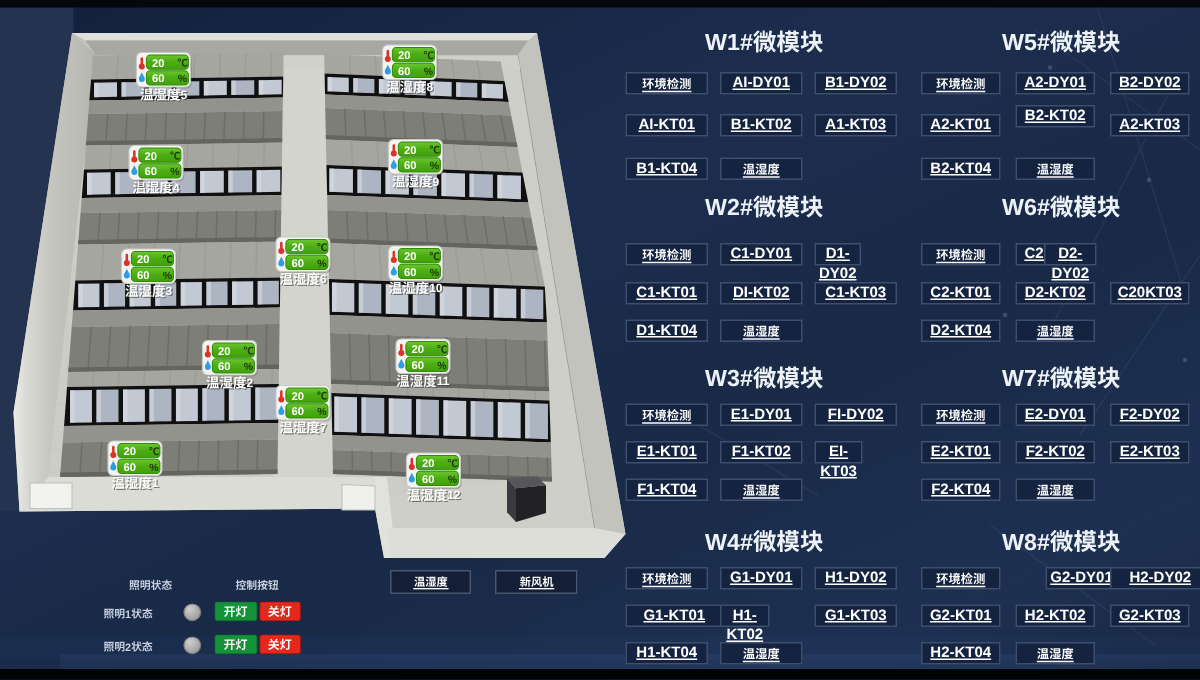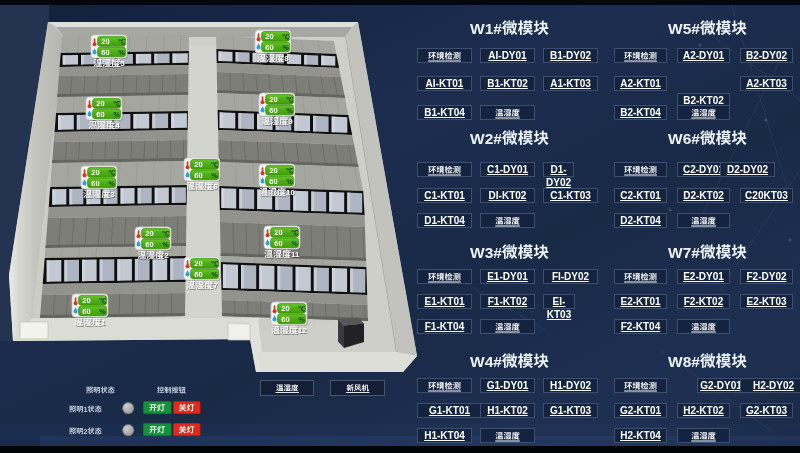--- a/index.html
+++ b/index.html
@@ -726,21 +726,21 @@
     <div class="bt" style="left:614px;top:48px;width:53px;text-decoration:none"><svg width="51" height="13" viewBox="0 0 51 13">
         <path d="M24 128 51 15C141 44 254 81 358 116L339 223L250 195V394H329V504H250V682H351V790H33V682H139V504H47V394H139V160ZM388 795V681H618C556 519 459 368 346 273C373 251 419 203 439 178C490 227 539 287 585 355V-88H705V433C767 354 835 259 866 196L966 270C926 341 836 453 767 533L705 490V570C722 606 737 643 751 681H957V795Z" transform="translate(9.1,9.8) scale(0.0082,-0.0082)" fill="#ffffff"></path>
         <path d="M516 287H773V245H516ZM516 399H773V358H516ZM738 691C731 667 719 634 708 606H595C589 630 577 666 564 692L467 672C475 652 483 627 489 606H366V507H937V606H813L846 672ZM578 836 594 789H396V692H912V789H717C709 811 700 837 690 858ZM407 474V170H489C476 81 439 30 285 -1C308 -21 336 -65 346 -93C535 -46 585 37 602 170H674V48C674 -13 683 -35 702 -52C720 -68 753 -76 779 -76C795 -76 826 -76 844 -76C862 -76 890 -73 906 -67C925 -59 939 -47 948 -29C956 -12 960 27 963 66C934 75 891 96 871 114C870 79 869 51 867 39C864 27 860 21 855 19C850 17 843 17 835 17C826 17 813 17 806 17C799 17 793 18 789 21C786 25 785 32 785 45V170H888V474ZM22 151 61 28C152 64 266 109 370 153L346 262L254 229V497H340V611H254V836H138V611H40V497H138V188C95 173 55 161 22 151Z" transform="translate(17.3,9.8) scale(0.0082,-0.0082)" fill="#ffffff"></path>
         <path d="M392 347C416 271 439 172 446 107L544 134C534 198 510 295 485 371ZM583 377C599 302 616 203 621 139L718 154C712 219 694 314 675 389ZM609 861C548 748 448 641 344 567V669H265V850H156V669H38V558H147C124 446 78 314 27 240C44 208 70 154 81 118C109 162 134 224 156 294V-89H265V377C283 339 300 302 310 276L379 356C363 383 291 490 265 524V558H332L296 535C317 511 352 460 365 436C399 460 433 487 466 517V443H821V524C856 497 891 473 925 452C936 484 961 538 981 568C880 617 765 706 692 788L712 822ZM631 698C679 646 736 592 795 544H495C543 591 590 643 631 698ZM345 56V-49H941V56H789C836 144 888 264 928 367L824 390C794 288 740 149 691 56Z" transform="translate(25.5,9.8) scale(0.0082,-0.0082)" fill="#ffffff"></path>
         <path d="M305 797V139H395V711H568V145H662V797ZM846 833V31C846 16 841 11 826 11C811 11 764 10 715 12C727 -16 741 -60 745 -86C817 -86 867 -83 898 -67C930 -51 940 -23 940 31V833ZM709 758V141H800V758ZM66 754C121 723 196 677 231 646L304 743C266 773 190 815 137 841ZM28 486C82 457 156 412 192 383L264 479C224 507 148 548 96 573ZM45 -18 153 -79C194 19 237 135 271 243L174 305C135 188 83 61 45 -18ZM436 656V273C436 161 420 54 263 -17C278 -32 306 -70 314 -90C405 -49 457 9 487 74C531 25 583 -41 607 -82L683 -34C657 9 601 74 555 121L491 83C517 144 523 210 523 272V656Z" transform="translate(33.7,9.8) scale(0.0082,-0.0082)" fill="#ffffff"></path>
         <rect x="9.1" y="11.5" width="32.8" height="1" fill="#fff"></rect>
       </svg></div>
     <div class="bt" style="left:677px;top:48px;width:53px">A2-DY01</div>
     <div class="bt" style="left:740px;top:48px;width:53px">B2-DY02</div>
     <div class="bt" style="left:614px;top:75.5px;width:53px">A2-KT01</div>
-    <div class="bt" style="left:677px;top:93px;width:53px">B2-KT02</div>
+    <div class="bt" style="left:677px;top:70px;width:53px">B2-KT02</div>
     <div class="bt" style="left:740px;top:75.5px;width:53px">A2-KT03</div>
     <div class="bt" style="left:614px;top:104.5px;width:53px">B2-KT04</div>
     <div class="bt" style="left:677px;top:104.5px;width:53px;text-decoration:none"><svg width="51" height="13" viewBox="0 0 51 13">
         <path d="M492 563H762V504H492ZM492 712H762V654H492ZM379 809V407H880V809ZM90 752C153 722 235 675 274 641L343 737C301 770 216 812 155 838ZM28 480C92 451 175 404 215 371L280 468C237 500 152 542 89 566ZM47 3 150 -69C203 28 260 142 306 247L216 319C164 204 95 79 47 3ZM271 43V-60H972V43H914V347H347V43ZM454 43V246H510V43ZM599 43V246H655V43ZM744 43V246H801V43Z" transform="translate(13.2,9.8) scale(0.0082,-0.0082)" fill="#ffffff"></path>
         <path d="M476 560H786V499H476ZM476 712H786V651H476ZM363 810V401H904V810ZM310 302C346 230 378 132 386 69L490 107C478 169 445 264 406 335ZM87 750C149 723 226 677 262 643L332 740C293 774 214 815 153 838ZM28 497C92 467 171 417 208 381L278 477C238 513 156 558 94 583ZM49 3 155 -66C202 31 250 145 290 250L196 319C151 204 91 80 49 3ZM661 377V43H601V377H491V43H270V-60H969V43H773V102L857 74C890 132 931 225 966 307L851 339C834 270 802 178 773 115V377Z" transform="translate(21.4,9.8) scale(0.0082,-0.0082)" fill="#ffffff"></path>
         <path d="M386 629V563H251V468H386V311H800V468H945V563H800V629H683V563H499V629ZM683 468V402H499V468ZM714 178C678 145 633 118 582 96C529 119 485 146 450 178ZM258 271V178H367L325 162C360 120 400 83 447 52C373 35 293 23 209 17C227 -9 249 -54 258 -83C372 -70 481 -49 576 -15C670 -53 779 -77 902 -89C917 -58 947 -10 972 15C880 21 795 33 718 52C793 98 854 159 896 238L821 276L800 271ZM463 830C472 810 480 786 487 763H111V496C111 343 105 118 24 -36C55 -45 110 -70 134 -88C218 76 230 328 230 496V652H955V763H623C613 794 599 829 585 857Z" transform="translate(29.6,9.8) scale(0.0082,-0.0082)" fill="#ffffff"></path>
         <rect x="13.2" y="11.5" width="24.6" height="1" fill="#fff"></rect>
       </svg></div>
     <svg class="sv" style="left:469.5px;top:129px" width="87" height="19" viewBox="0 0 87 19">
       <text x="0.0" y="14.6" font-family="Liberation Sans" font-weight="bold" font-size="15.5px" fill="#eef3fa">W2#</text>
@@ -774,21 +774,21 @@
       <path d="M776 400H662C663 428 664 456 664 484V579H776ZM549 839V691H401V579H549V484C549 456 548 428 546 400H376V286H528C498 174 429 72 269 -1C295 -21 335 -65 351 -92C520 -11 599 103 635 228C686 84 764 -27 886 -92C905 -59 943 -9 970 15C852 65 773 163 727 286H951V400H888V691H664V839ZM26 189 74 69C164 110 276 163 380 215L353 321L263 283V504H361V618H263V836H151V618H44V504H151V237C104 218 61 201 26 189Z" transform="translate(63.3,14.6) scale(0.0157,-0.0157)" fill="#eef3fa"></path>
     </svg>
     <div class="bt" style="left:614px;top:162px;width:53px;text-decoration:none"><svg width="51" height="13" viewBox="0 0 51 13">
         <path d="M24 128 51 15C141 44 254 81 358 116L339 223L250 195V394H329V504H250V682H351V790H33V682H139V504H47V394H139V160ZM388 795V681H618C556 519 459 368 346 273C373 251 419 203 439 178C490 227 539 287 585 355V-88H705V433C767 354 835 259 866 196L966 270C926 341 836 453 767 533L705 490V570C722 606 737 643 751 681H957V795Z" transform="translate(9.1,9.8) scale(0.0082,-0.0082)" fill="#ffffff"></path>
         <path d="M516 287H773V245H516ZM516 399H773V358H516ZM738 691C731 667 719 634 708 606H595C589 630 577 666 564 692L467 672C475 652 483 627 489 606H366V507H937V606H813L846 672ZM578 836 594 789H396V692H912V789H717C709 811 700 837 690 858ZM407 474V170H489C476 81 439 30 285 -1C308 -21 336 -65 346 -93C535 -46 585 37 602 170H674V48C674 -13 683 -35 702 -52C720 -68 753 -76 779 -76C795 -76 826 -76 844 -76C862 -76 890 -73 906 -67C925 -59 939 -47 948 -29C956 -12 960 27 963 66C934 75 891 96 871 114C870 79 869 51 867 39C864 27 860 21 855 19C850 17 843 17 835 17C826 17 813 17 806 17C799 17 793 18 789 21C786 25 785 32 785 45V170H888V474ZM22 151 61 28C152 64 266 109 370 153L346 262L254 229V497H340V611H254V836H138V611H40V497H138V188C95 173 55 161 22 151Z" transform="translate(17.3,9.8) scale(0.0082,-0.0082)" fill="#ffffff"></path>
         <path d="M392 347C416 271 439 172 446 107L544 134C534 198 510 295 485 371ZM583 377C599 302 616 203 621 139L718 154C712 219 694 314 675 389ZM609 861C548 748 448 641 344 567V669H265V850H156V669H38V558H147C124 446 78 314 27 240C44 208 70 154 81 118C109 162 134 224 156 294V-89H265V377C283 339 300 302 310 276L379 356C363 383 291 490 265 524V558H332L296 535C317 511 352 460 365 436C399 460 433 487 466 517V443H821V524C856 497 891 473 925 452C936 484 961 538 981 568C880 617 765 706 692 788L712 822ZM631 698C679 646 736 592 795 544H495C543 591 590 643 631 698ZM345 56V-49H941V56H789C836 144 888 264 928 367L824 390C794 288 740 149 691 56Z" transform="translate(25.5,9.8) scale(0.0082,-0.0082)" fill="#ffffff"></path>
         <path d="M305 797V139H395V711H568V145H662V797ZM846 833V31C846 16 841 11 826 11C811 11 764 10 715 12C727 -16 741 -60 745 -86C817 -86 867 -83 898 -67C930 -51 940 -23 940 31V833ZM709 758V141H800V758ZM66 754C121 723 196 677 231 646L304 743C266 773 190 815 137 841ZM28 486C82 457 156 412 192 383L264 479C224 507 148 548 96 573ZM45 -18 153 -79C194 19 237 135 271 243L174 305C135 188 83 61 45 -18ZM436 656V273C436 161 420 54 263 -17C278 -32 306 -70 314 -90C405 -49 457 9 487 74C531 25 583 -41 607 -82L683 -34C657 9 601 74 555 121L491 83C517 144 523 210 523 272V656Z" transform="translate(33.7,9.8) scale(0.0082,-0.0082)" fill="#ffffff"></path>
         <rect x="9.1" y="11.5" width="32.8" height="1" fill="#fff"></rect>
       </svg></div>
     <div class="bt" style="left:677px;top:162px;width:53px">C2-DY01</div>
-    <div class="bt" style="left:720px;top:162px;width:55px">D2-DY02</div>
+    <div class="bt" style="left:696px;top:162px;width:35px">D2-DY02</div>
     <div class="bt" style="left:614px;top:187.5px;width:53px">C2-KT01</div>
     <div class="bt" style="left:677px;top:187.5px;width:53px">D2-KT02</div>
     <div class="bt" style="left:740px;top:187.5px;width:53px">C20KT03</div>
     <div class="bt" style="left:614px;top:213px;width:53px">D2-KT04</div>
     <div class="bt" style="left:677px;top:213px;width:53px;text-decoration:none"><svg width="51" height="13" viewBox="0 0 51 13">
         <path d="M492 563H762V504H492ZM492 712H762V654H492ZM379 809V407H880V809ZM90 752C153 722 235 675 274 641L343 737C301 770 216 812 155 838ZM28 480C92 451 175 404 215 371L280 468C237 500 152 542 89 566ZM47 3 150 -69C203 28 260 142 306 247L216 319C164 204 95 79 47 3ZM271 43V-60H972V43H914V347H347V43ZM454 43V246H510V43ZM599 43V246H655V43ZM744 43V246H801V43Z" transform="translate(13.2,9.8) scale(0.0082,-0.0082)" fill="#ffffff"></path>
         <path d="M476 560H786V499H476ZM476 712H786V651H476ZM363 810V401H904V810ZM310 302C346 230 378 132 386 69L490 107C478 169 445 264 406 335ZM87 750C149 723 226 677 262 643L332 740C293 774 214 815 153 838ZM28 497C92 467 171 417 208 381L278 477C238 513 156 558 94 583ZM49 3 155 -66C202 31 250 145 290 250L196 319C151 204 91 80 49 3ZM661 377V43H601V377H491V43H270V-60H969V43H773V102L857 74C890 132 931 225 966 307L851 339C834 270 802 178 773 115V377Z" transform="translate(21.4,9.8) scale(0.0082,-0.0082)" fill="#ffffff"></path>
         <path d="M386 629V563H251V468H386V311H800V468H945V563H800V629H683V563H499V629ZM683 468V402H499V468ZM714 178C678 145 633 118 582 96C529 119 485 146 450 178ZM258 271V178H367L325 162C360 120 400 83 447 52C373 35 293 23 209 17C227 -9 249 -54 258 -83C372 -70 481 -49 576 -15C670 -53 779 -77 902 -89C917 -58 947 -10 972 15C880 21 795 33 718 52C793 98 854 159 896 238L821 276L800 271ZM463 830C472 810 480 786 487 763H111V496C111 343 105 118 24 -36C55 -45 110 -70 134 -88C218 76 230 328 230 496V652H955V763H623C613 794 599 829 585 857Z" transform="translate(29.6,9.8) scale(0.0082,-0.0082)" fill="#ffffff"></path>
         <rect x="13.2" y="11.5" width="24.6" height="1" fill="#fff"></rect>
       </svg></div>
@@ -851,21 +851,21 @@
     <div class="bt" style="left:417px;top:377.5px;width:55px;text-decoration:none"><svg width="53" height="13" viewBox="0 0 53 13">
         <path d="M24 128 51 15C141 44 254 81 358 116L339 223L250 195V394H329V504H250V682H351V790H33V682H139V504H47V394H139V160ZM388 795V681H618C556 519 459 368 346 273C373 251 419 203 439 178C490 227 539 287 585 355V-88H705V433C767 354 835 259 866 196L966 270C926 341 836 453 767 533L705 490V570C722 606 737 643 751 681H957V795Z" transform="translate(10.1,9.8) scale(0.0082,-0.0082)" fill="#ffffff"></path>
         <path d="M516 287H773V245H516ZM516 399H773V358H516ZM738 691C731 667 719 634 708 606H595C589 630 577 666 564 692L467 672C475 652 483 627 489 606H366V507H937V606H813L846 672ZM578 836 594 789H396V692H912V789H717C709 811 700 837 690 858ZM407 474V170H489C476 81 439 30 285 -1C308 -21 336 -65 346 -93C535 -46 585 37 602 170H674V48C674 -13 683 -35 702 -52C720 -68 753 -76 779 -76C795 -76 826 -76 844 -76C862 -76 890 -73 906 -67C925 -59 939 -47 948 -29C956 -12 960 27 963 66C934 75 891 96 871 114C870 79 869 51 867 39C864 27 860 21 855 19C850 17 843 17 835 17C826 17 813 17 806 17C799 17 793 18 789 21C786 25 785 32 785 45V170H888V474ZM22 151 61 28C152 64 266 109 370 153L346 262L254 229V497H340V611H254V836H138V611H40V497H138V188C95 173 55 161 22 151Z" transform="translate(18.3,9.8) scale(0.0082,-0.0082)" fill="#ffffff"></path>
         <path d="M392 347C416 271 439 172 446 107L544 134C534 198 510 295 485 371ZM583 377C599 302 616 203 621 139L718 154C712 219 694 314 675 389ZM609 861C548 748 448 641 344 567V669H265V850H156V669H38V558H147C124 446 78 314 27 240C44 208 70 154 81 118C109 162 134 224 156 294V-89H265V377C283 339 300 302 310 276L379 356C363 383 291 490 265 524V558H332L296 535C317 511 352 460 365 436C399 460 433 487 466 517V443H821V524C856 497 891 473 925 452C936 484 961 538 981 568C880 617 765 706 692 788L712 822ZM631 698C679 646 736 592 795 544H495C543 591 590 643 631 698ZM345 56V-49H941V56H789C836 144 888 264 928 367L824 390C794 288 740 149 691 56Z" transform="translate(26.5,9.8) scale(0.0082,-0.0082)" fill="#ffffff"></path>
         <path d="M305 797V139H395V711H568V145H662V797ZM846 833V31C846 16 841 11 826 11C811 11 764 10 715 12C727 -16 741 -60 745 -86C817 -86 867 -83 898 -67C930 -51 940 -23 940 31V833ZM709 758V141H800V758ZM66 754C121 723 196 677 231 646L304 743C266 773 190 815 137 841ZM28 486C82 457 156 412 192 383L264 479C224 507 148 548 96 573ZM45 -18 153 -79C194 19 237 135 271 243L174 305C135 188 83 61 45 -18ZM436 656V273C436 161 420 54 263 -17C278 -32 306 -70 314 -90C405 -49 457 9 487 74C531 25 583 -41 607 -82L683 -34C657 9 601 74 555 121L491 83C517 144 523 210 523 272V656Z" transform="translate(34.7,9.8) scale(0.0082,-0.0082)" fill="#ffffff"></path>
         <rect x="10.1" y="11.5" width="32.8" height="1" fill="#fff"></rect>
       </svg></div>
     <div class="bt" style="left:480px;top:377.5px;width:55px">G1-DY01</div>
     <div class="bt" style="left:543px;top:377.5px;width:55px">H1-DY02</div>
     <div class="bt" style="left:417px;top:402.5px;width:65px">G1-KT01</div>
-    <div class="bt" style="left:480px;top:402.5px;width:55px">H1-KT02</div>
+    <div class="bt" style="left:480px;top:402.5px;width:33px">H1-KT02</div>
     <div class="bt" style="left:543px;top:402.5px;width:55px">G1-KT03</div>
     <div class="bt" style="left:417px;top:428px;width:55px">H1-KT04</div>
     <div class="bt" style="left:480px;top:428px;width:55px;text-decoration:none"><svg width="53" height="13" viewBox="0 0 53 13">
         <path d="M492 563H762V504H492ZM492 712H762V654H492ZM379 809V407H880V809ZM90 752C153 722 235 675 274 641L343 737C301 770 216 812 155 838ZM28 480C92 451 175 404 215 371L280 468C237 500 152 542 89 566ZM47 3 150 -69C203 28 260 142 306 247L216 319C164 204 95 79 47 3ZM271 43V-60H972V43H914V347H347V43ZM454 43V246H510V43ZM599 43V246H655V43ZM744 43V246H801V43Z" transform="translate(14.2,9.8) scale(0.0082,-0.0082)" fill="#ffffff"></path>
         <path d="M476 560H786V499H476ZM476 712H786V651H476ZM363 810V401H904V810ZM310 302C346 230 378 132 386 69L490 107C478 169 445 264 406 335ZM87 750C149 723 226 677 262 643L332 740C293 774 214 815 153 838ZM28 497C92 467 171 417 208 381L278 477C238 513 156 558 94 583ZM49 3 155 -66C202 31 250 145 290 250L196 319C151 204 91 80 49 3ZM661 377V43H601V377H491V43H270V-60H969V43H773V102L857 74C890 132 931 225 966 307L851 339C834 270 802 178 773 115V377Z" transform="translate(22.4,9.8) scale(0.0082,-0.0082)" fill="#ffffff"></path>
         <path d="M386 629V563H251V468H386V311H800V468H945V563H800V629H683V563H499V629ZM683 468V402H499V468ZM714 178C678 145 633 118 582 96C529 119 485 146 450 178ZM258 271V178H367L325 162C360 120 400 83 447 52C373 35 293 23 209 17C227 -9 249 -54 258 -83C372 -70 481 -49 576 -15C670 -53 779 -77 902 -89C917 -58 947 -10 972 15C880 21 795 33 718 52C793 98 854 159 896 238L821 276L800 271ZM463 830C472 810 480 786 487 763H111V496C111 343 105 118 24 -36C55 -45 110 -70 134 -88C218 76 230 328 230 496V652H955V763H623C613 794 599 829 585 857Z" transform="translate(30.6,9.8) scale(0.0082,-0.0082)" fill="#ffffff"></path>
         <rect x="14.2" y="11.5" width="24.6" height="1" fill="#fff"></rect>
       </svg></div>
     <svg class="sv" style="left:667.5px;top:351.5px" width="87" height="19" viewBox="0 0 87 19">
       <text x="0.0" y="14.6" font-family="Liberation Sans" font-weight="bold" font-size="15.5px" fill="#eef3fa">W8#</text>

